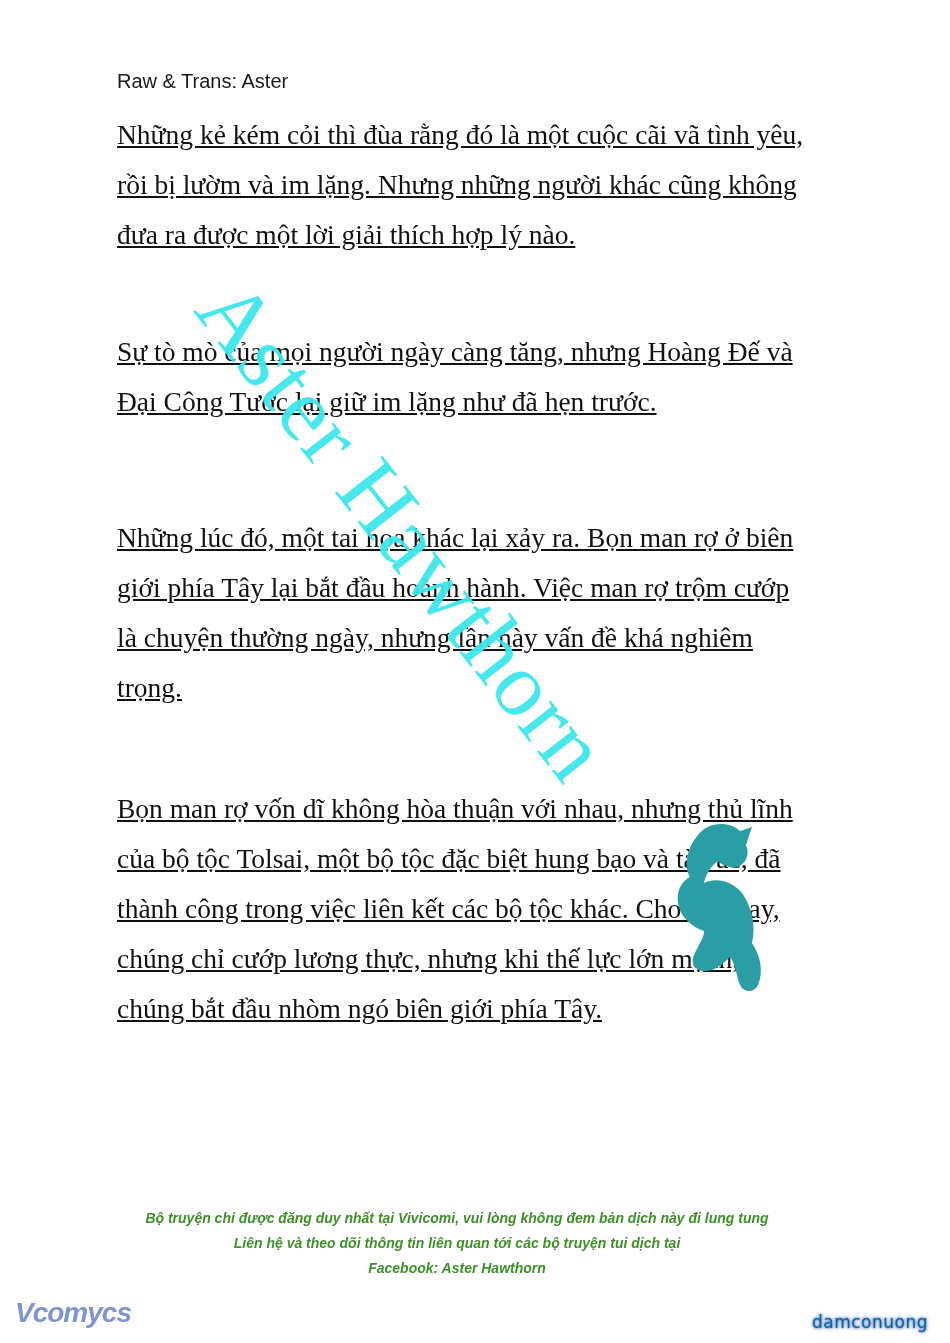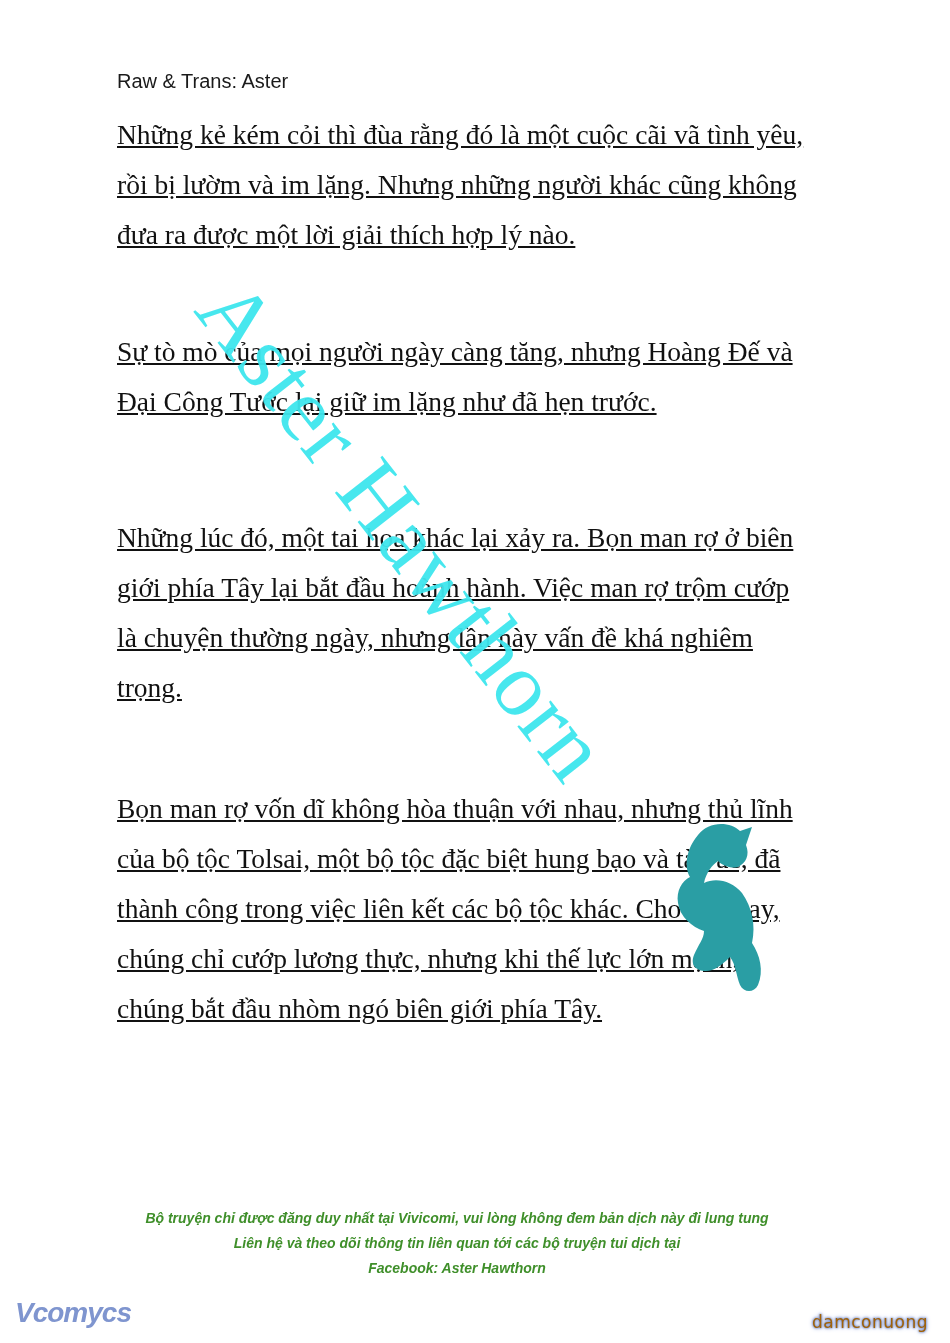--- a/index.html
+++ b/index.html
@@ -40,21 +40,21 @@
   #f2 { top: 1235px; }
   #f3 { top: 1260px; }
 
   .logo-left {
     position: absolute; left: 15px; top: 1297px;
     font-family: "Liberation Sans", sans-serif; font-style: italic; font-weight: bold;
     font-size: 28px; color: #7f95cf; letter-spacing: -1px;
   }
   .logo-right {
     position: absolute; left: 812px; top: 1312px;
-    font-family: "DejaVu Sans", sans-serif; font-size: 17px; color: #a16207;
+    font-family: "DejaVu Sans", sans-serif; font-size: 17px; color: #0369a1;
     text-shadow: 0 0 3px #6e86c8, 0 0 5px #8fa2d8, 0 0 2px #5a72b8;
     letter-spacing: 0.5px;
   }
 </style>
 </head>
 <body>
 
 <div class="page">
 
   <div class="header">Raw &amp; Trans: Aster</div>

